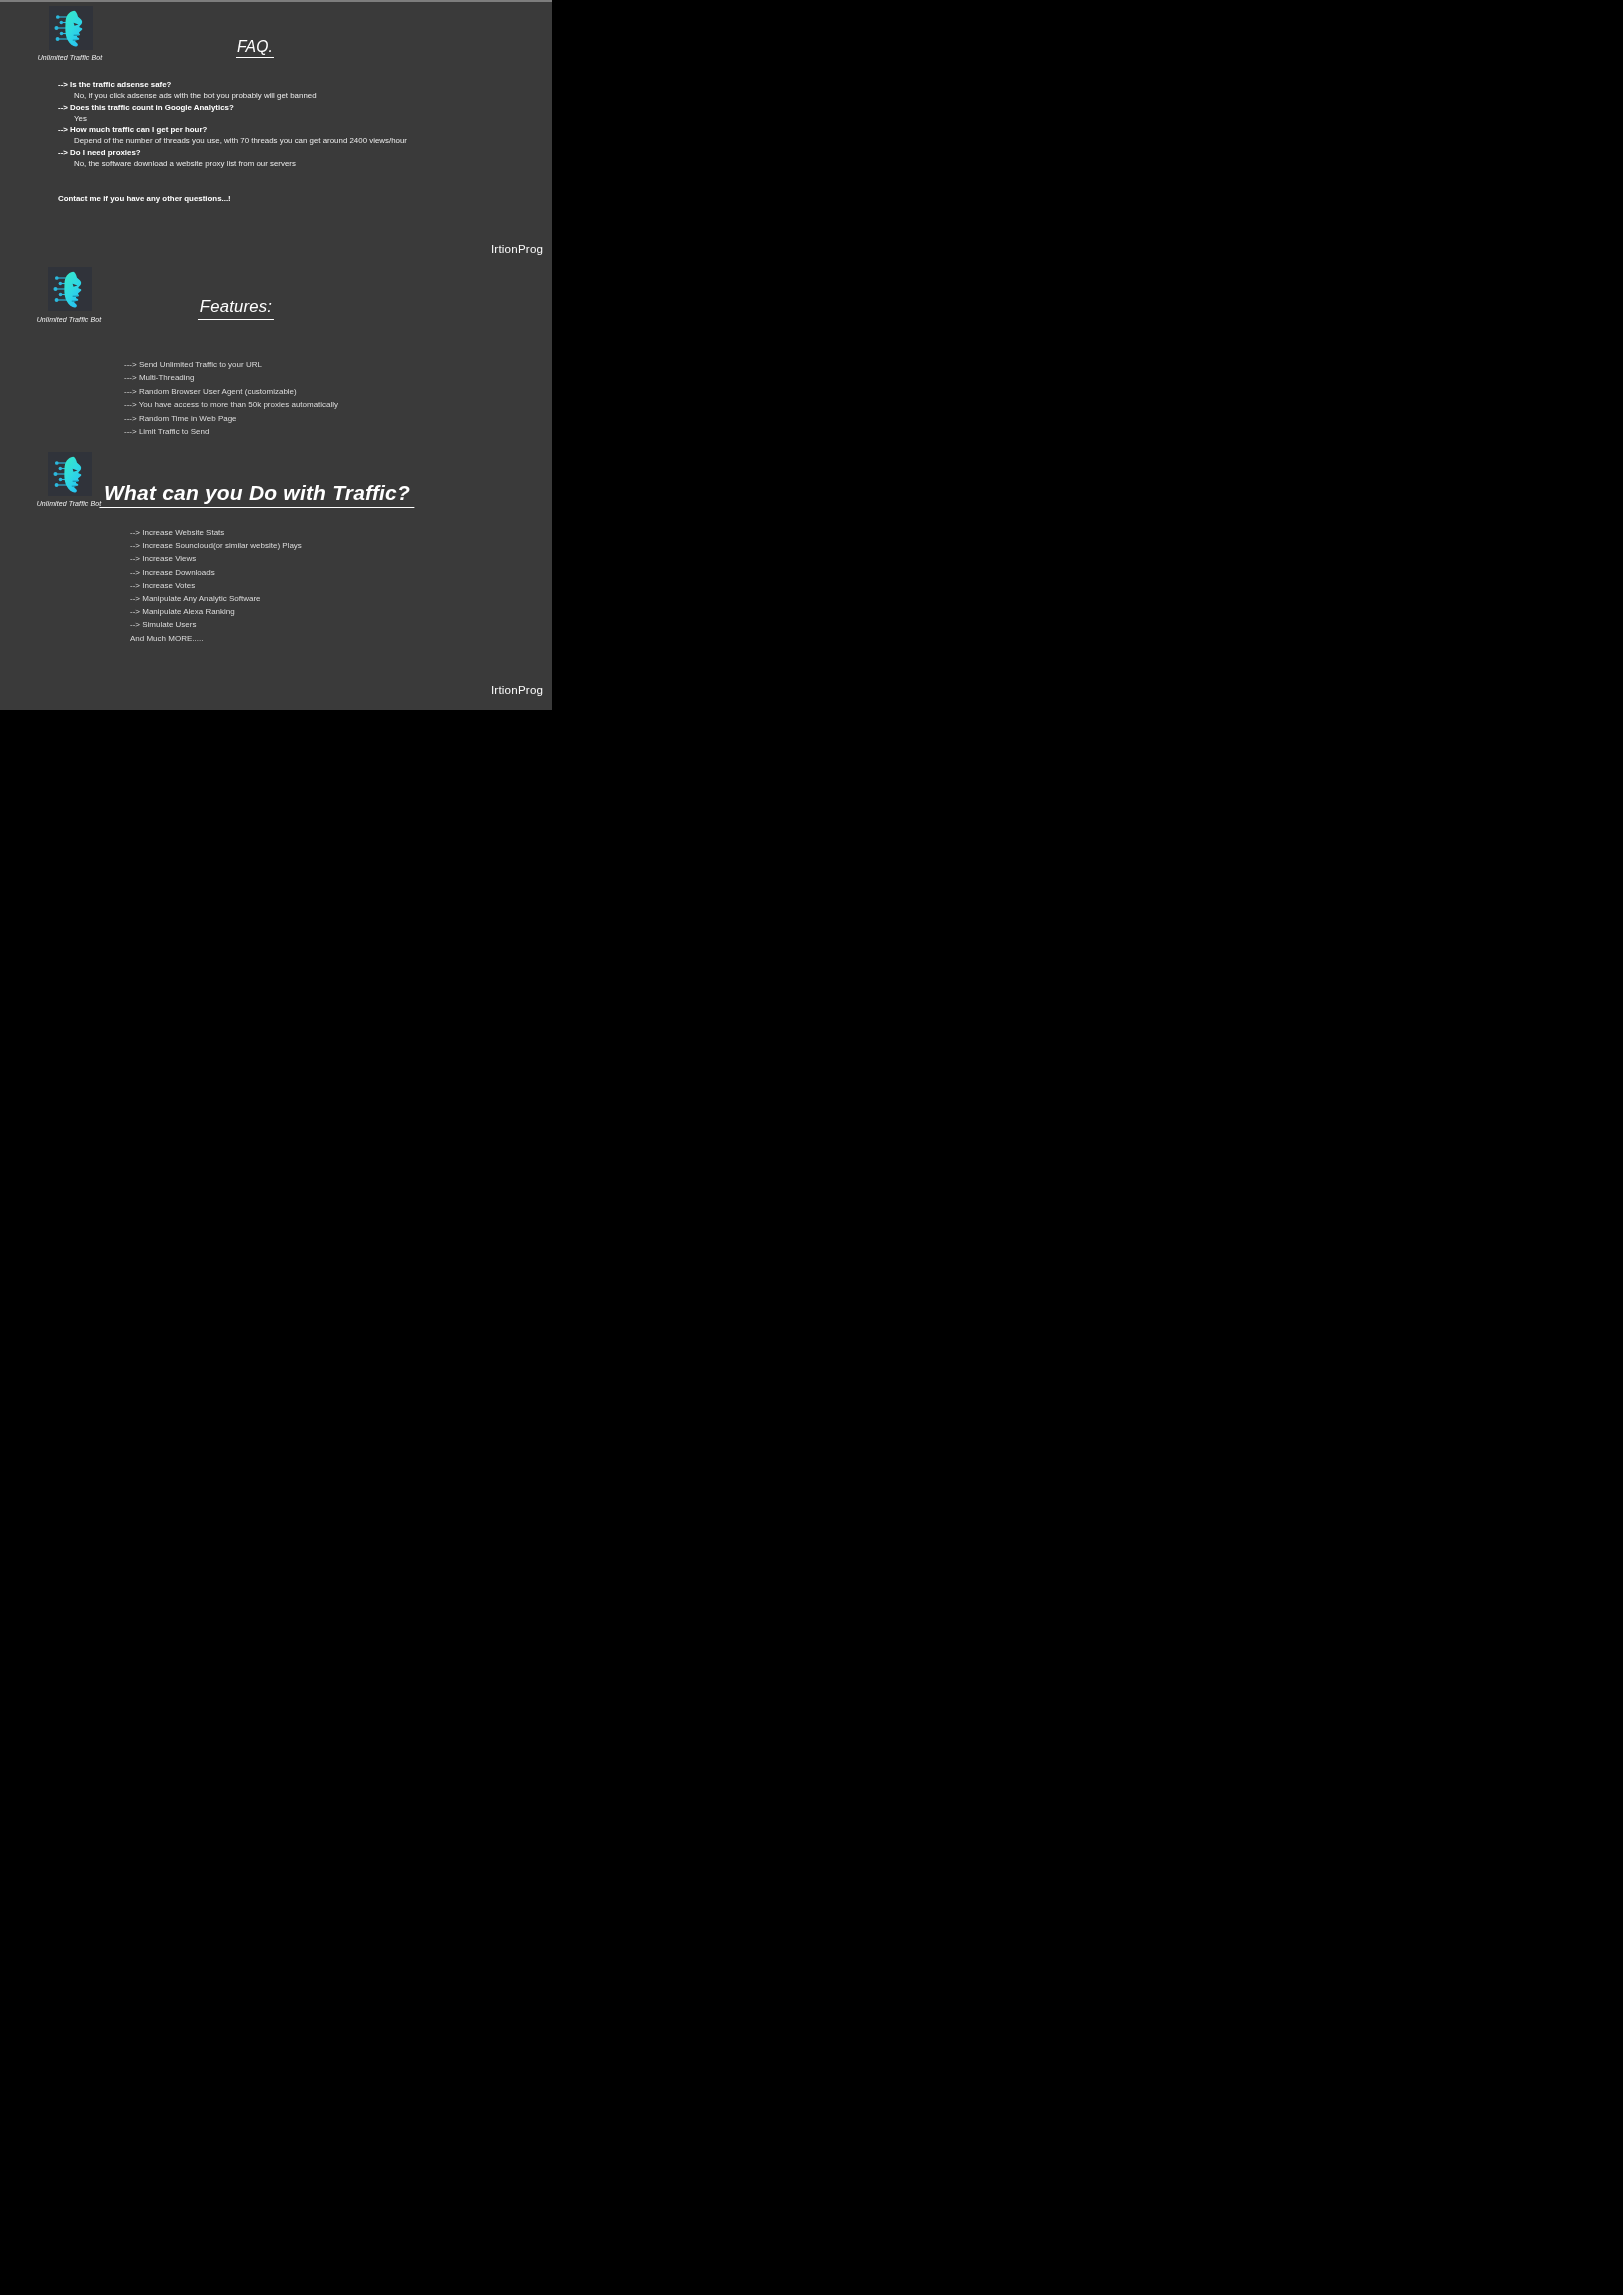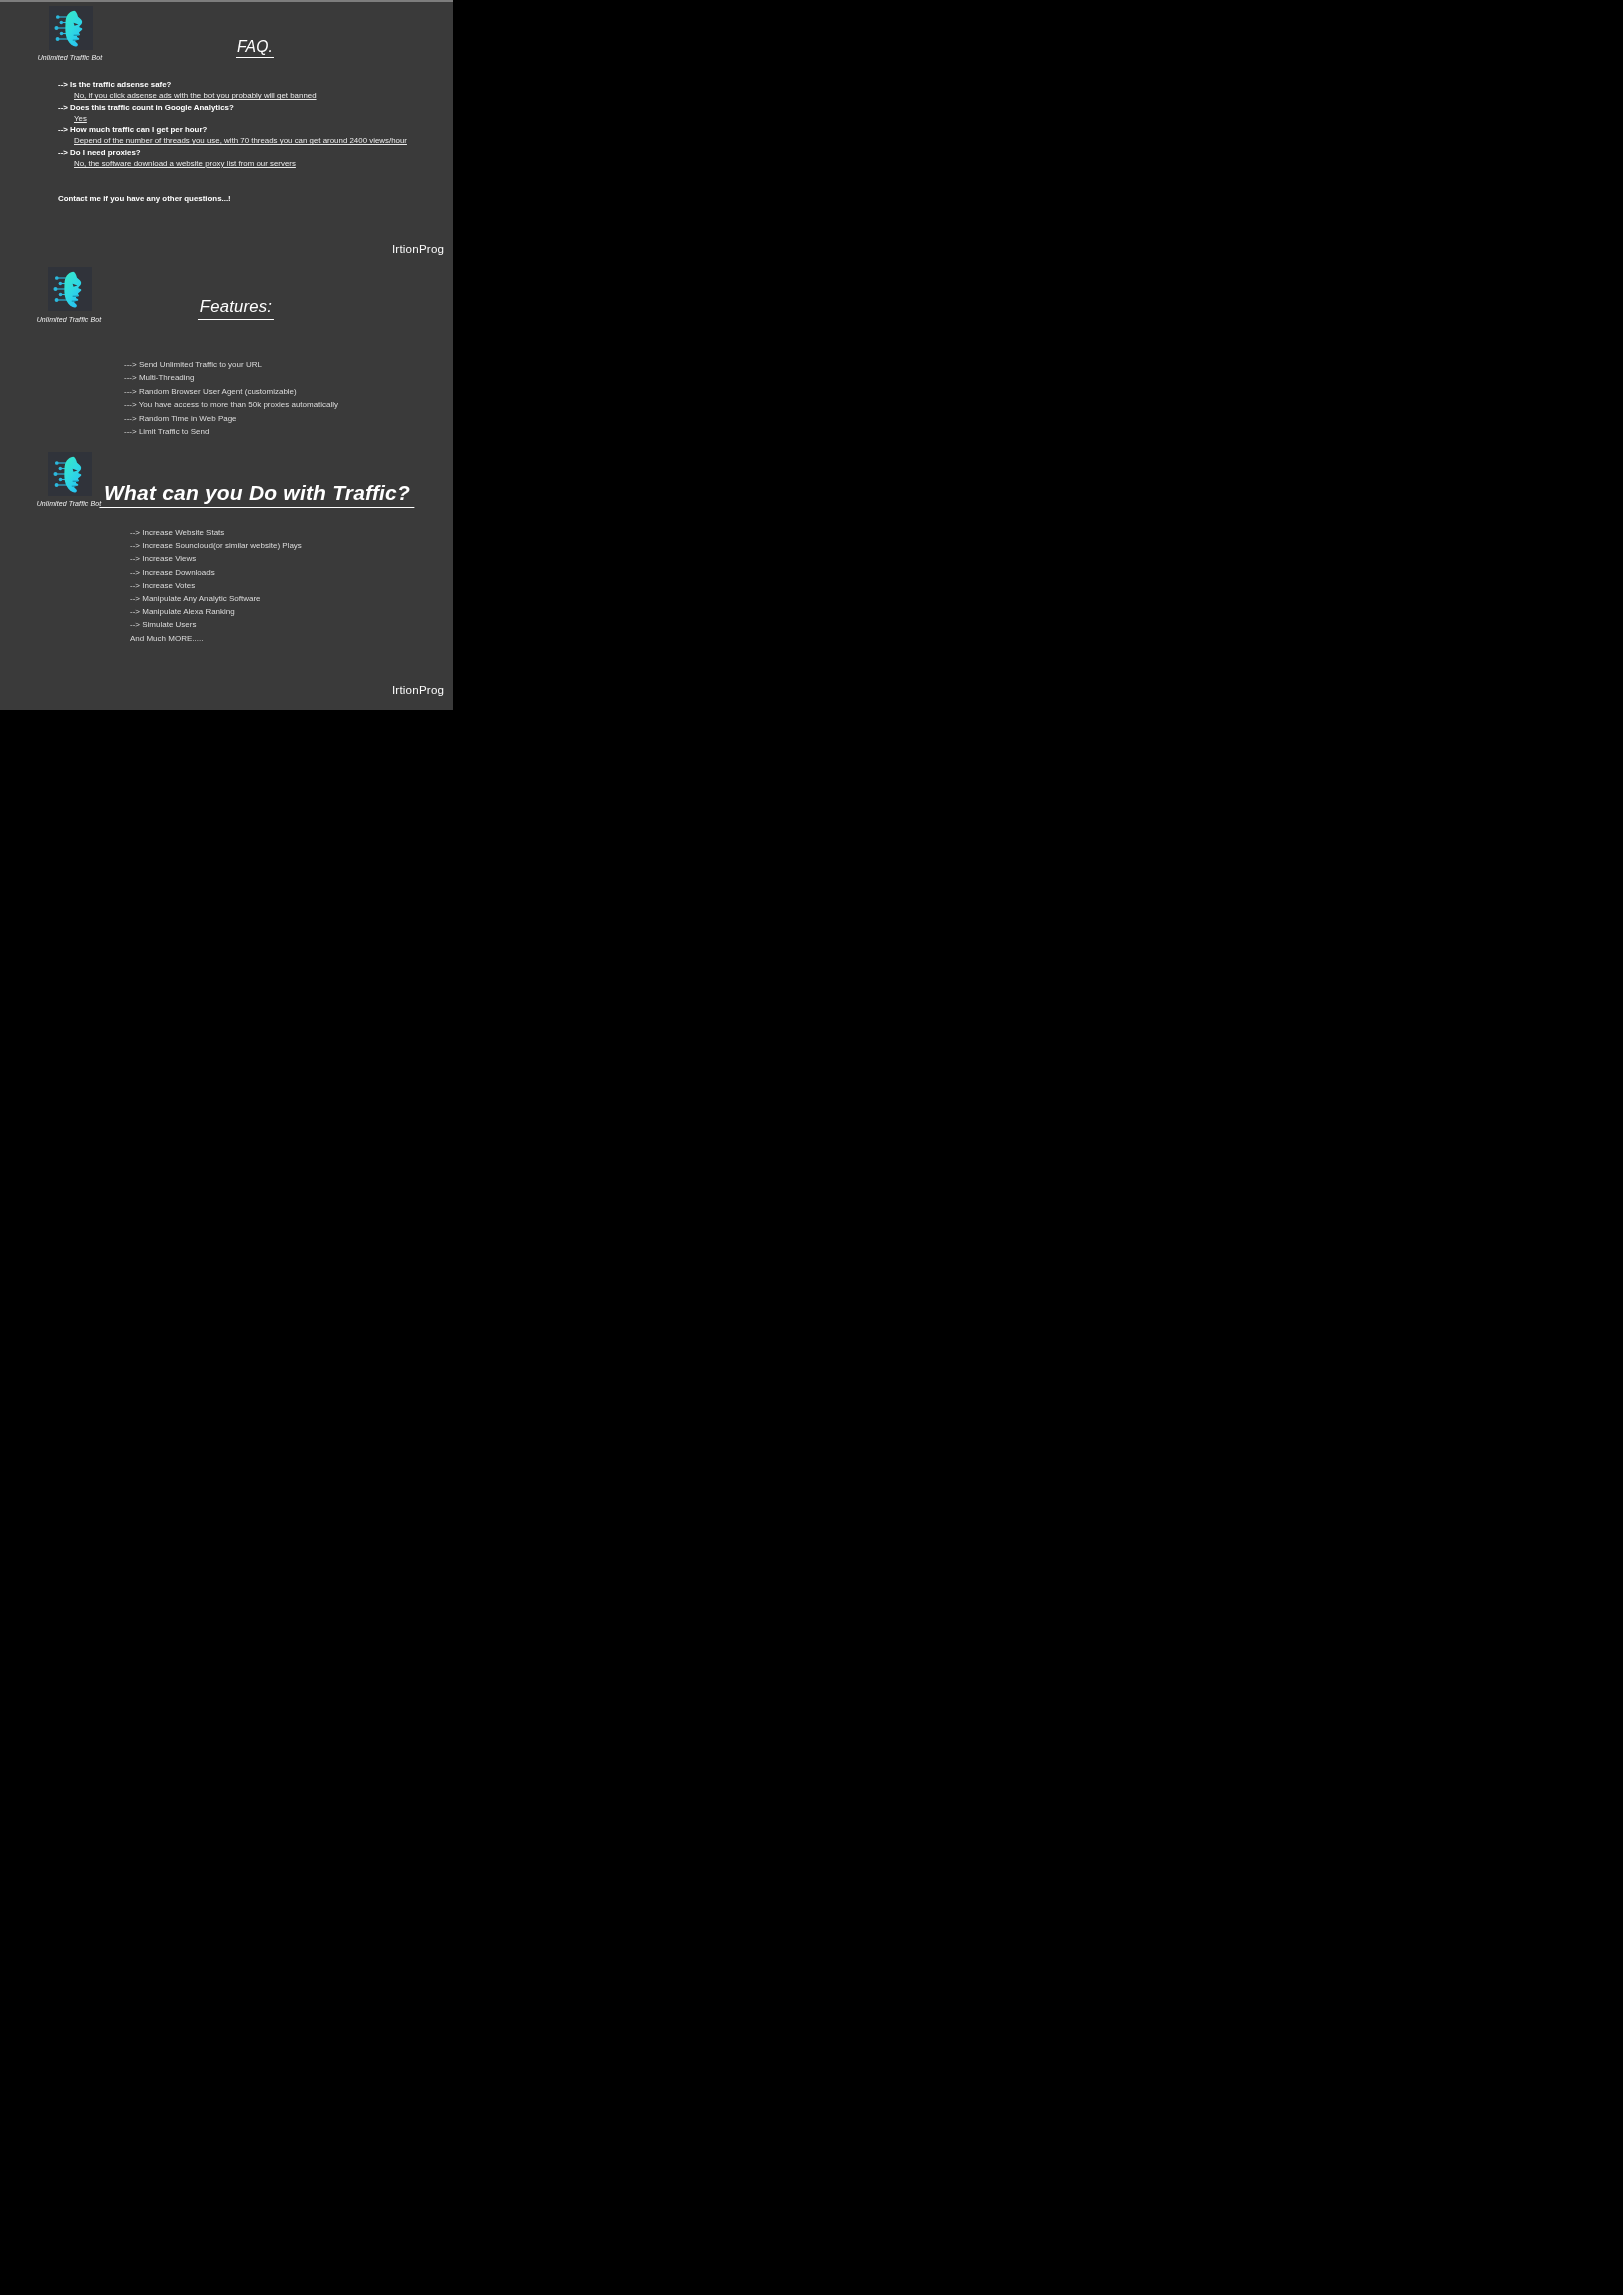--- a/index.html
+++ b/index.html
@@ -1,18 +1,18 @@
 <!DOCTYPE html>
 <html style="font-size:7.4px"><head>
 <meta charset="utf-8">
 <style>
   html,body{margin:0;padding:0;background:#000;}
   .page{
     position:relative;
-    width:453px;height:726px;
+    width:552px;height:726px;
     background:#3a3a3a;
     overflow:hidden;
     font-family:"Liberation Sans", sans-serif;
     -webkit-font-smoothing:antialiased;
   }
   .top-strip{position:absolute;left:0;top:0;width:100%;height:1.9px;background:#7d7d7d;}
   .bottom-strip{position:absolute;left:0;top:710px;width:100%;height:15.7px;background:#000;}
 
   .logo-tile{position:absolute;width:44px;height:44px;}
   .logo-tile svg{display:block;width:100%;height:100%;}
@@ -29,21 +29,21 @@
   .title-faq{font-size:15.7px;padding:0 0.9px 1.4px 0.9px;}
   .title-features{font-size:16.7px;font-weight:400;padding:0 1.9px 1.9px 1.9px;}
   .title-uses{font-size:21px;font-weight:700;padding:0 4.6px 1.9px 4.6px;}
 
   .faq-lines{
     position:absolute;left:58px;top:81px;
     display:flex;flex-direction:column;gap:3px;
     font-size:7.9px;line-height:8.3px;color:#eaeaea;
   }
   .faq-q{font-weight:700;color:#ffffff;}
-  .faq-a{padding-left:16px;font-weight:400;text-decoration:underline;}
+  .faq-a{padding-left:16px;font-weight:400;}
   .contact-note{
     position:absolute;left:58px;top:194px;
     font-size:7.9px;font-weight:700;color:#ffffff;white-space:nowrap;
   }
 
   .plain-list{
     position:absolute;display:flex;flex-direction:column;
     color:#dcdcdc;font-weight:300;font-size:8px;line-height:8.3px;white-space:nowrap;
   }
   .features-list{left:124px;top:361px;gap:5.1px;}

